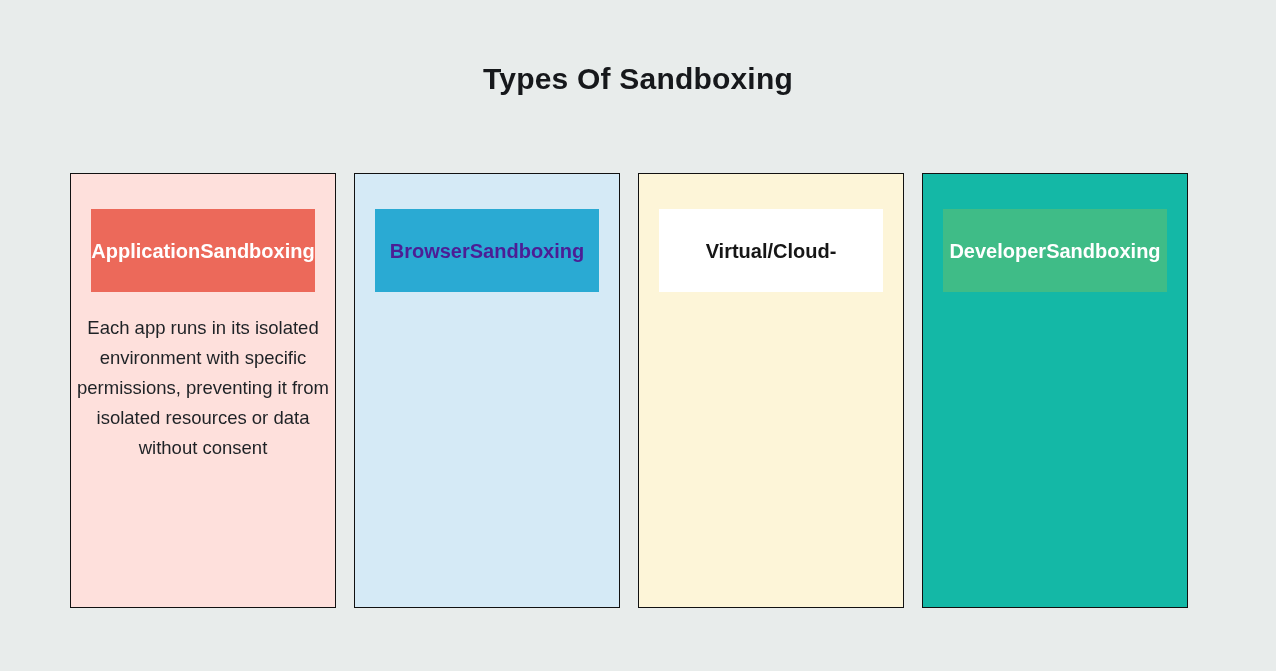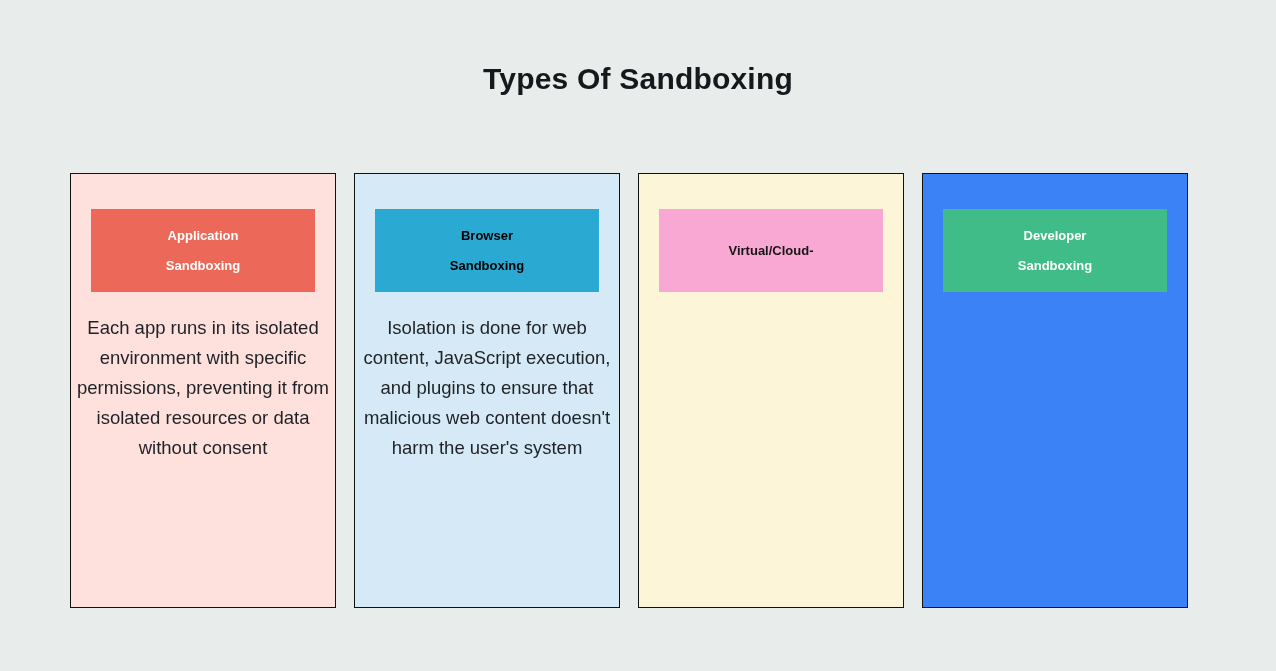--- a/index.html
+++ b/index.html
@@ -37,37 +37,36 @@
     width: 266px;
     height: 435px;
     border: 1.5px solid #111111;
     display: flex;
     flex-direction: column;
     align-items: center;
   }
   .card-1 { background: #fee0dc; }
   .card-2 { background: #d5eaf6; }
   .card-3 { background: #fdf5d8; }
-  .card-4 { background: #3b82f6; }
+  .card-4 { background: #14b8a6; }
   .card-header {
     margin-top: 35px;
     width: 224px;
     height: 83px;
     display: flex;
-    flex-direction: column;
     align-items: center;
     justify-content: center;
-    font-size: 13px;
+    font-size: 20px;
     font-weight: 700;
     line-height: 30px;
     text-align: center;
   }
   .card-1 .card-header { background: #ec695a; color: #ffffff; }
-  .card-2 .card-header { background: #2aaad3; color: #000000; }
-  .card-3 .card-header { background: #f9a8d4; color: #161616; }
+  .card-2 .card-header { background: #2aaad3; color: #4c1d95; }
+  .card-3 .card-header { background: #ffffff; color: #161616; }
   .card-4 .card-header { background: #3fbc87; color: #ffffff; }
   .card-description {
     margin-top: 21px;
     width: 252px;
     font-size: 18.5px;
     line-height: 30px;
     text-align: center;
     color: #1e2226;
   }
 </style>
@@ -86,21 +85,20 @@
         <span>Sandboxing</span>
       </div>
       <div class="card-description">Each app runs in its isolated environment with specific permissions, preventing it from isolated resources or data without consent</div>
     </div>
 
     <div class="card card-2">
       <div class="card-header">
         <span>Browser</span>
         <span>Sandboxing</span>
       </div>
-      <div class="card-description">Isolation is done for web content, JavaScript execution, and plugins to ensure that malicious web content doesn't harm the user's system</div>
     </div>
 
     <div class="card card-3">
       <div class="card-header">
         <span>Virtual/Cloud-</span>
       </div>
     </div>
 
     <div class="card card-4">
       <div class="card-header">

